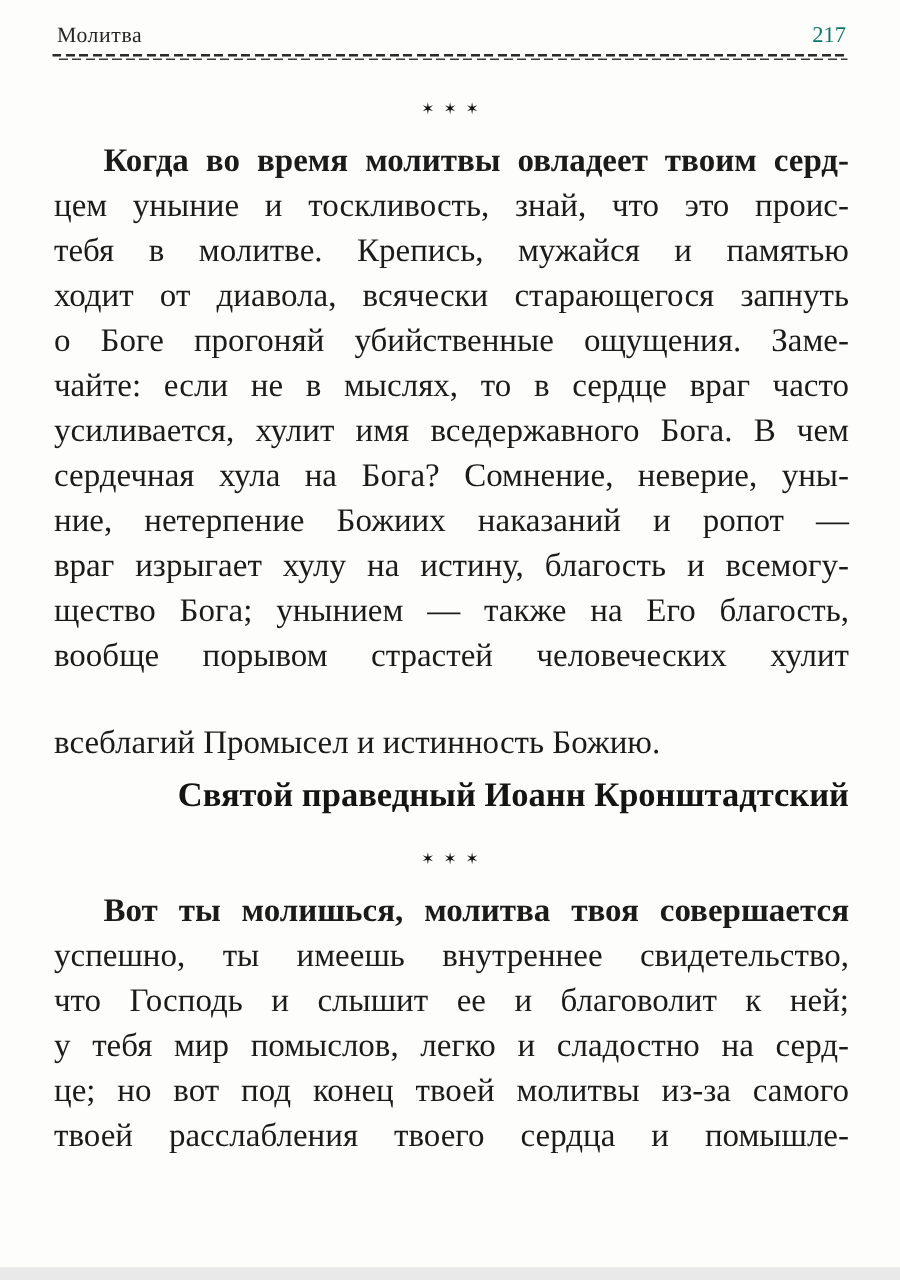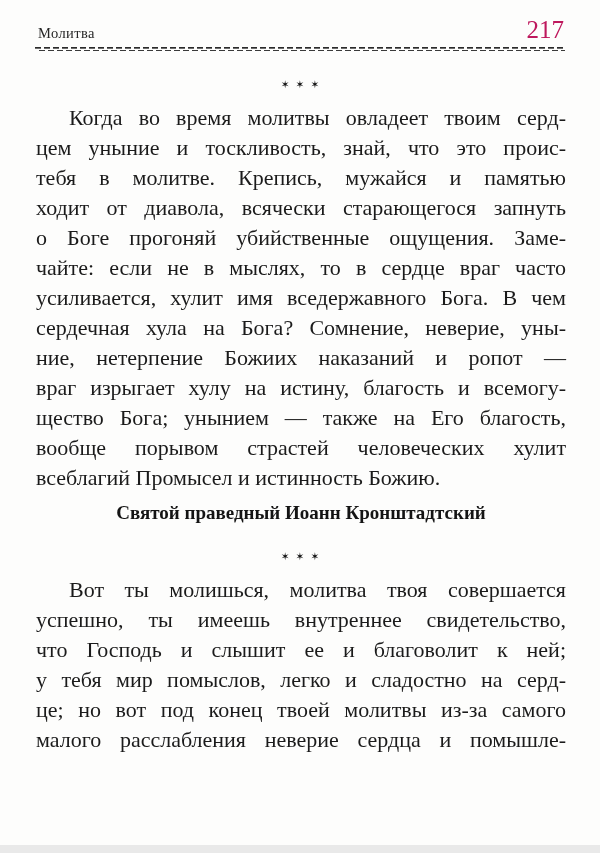--- a/index.html
+++ b/index.html
@@ -23,22 +23,22 @@
     justify-content: space-between;
     align-items: baseline;
     padding: 16px 36px 0 38px;
   }
   .running-title {
     font-size: 14.5px;
     letter-spacing: 0.4px;
     color: #262626;
   }
   .page-number {
-    font-size: 25px;
-    color: #be185d;
+    font-size: 15px;
+    color: #0f766e;
   }
   .rule {
     margin: 3px 35px 0 35px;
     height: 6px;
     background-image:
       repeating-linear-gradient(90deg, #2b2b2b 0px, #2b2b2b 6px, transparent 6px, transparent 9px),
       repeating-linear-gradient(90deg, #3a3a3a 0px, #3a3a3a 6px, transparent 6px, transparent 9px);
     background-size: 100% 1.7px, 100% 1.4px;
     background-position: 0 0, 4px 3.2px;
     background-repeat: no-repeat, no-repeat;
@@ -62,30 +62,32 @@
     line-height: 30px;
   }
   .line {
     text-align: justify;
     text-align-last: justify;
     white-space: nowrap;
     height: 30px;
   }
   .line.first {
     text-indent: 33px;
+    font-weight: bold;
   }
   .line.last-left {
     text-align-last: left;
     white-space: normal;
+    margin-top: 28px;
   }
   .attribution {
     margin: 6px 34px 0 36px;
-    text-align: center;
+    text-align: right;
     font-weight: bold;
-    font-size: 19px;
+    font-size: 23px;
     line-height: 28px;
     color: #141414;
   }
 </style>
 </head>
 <body>
 
 <div class="page">
 
   <div class="header">
@@ -116,16 +118,16 @@
   <div class="attribution">Святой праведный Иоанн Кронштадтский</div>
 
   <div class="separator second">✶✶✶</div>
 
   <div class="para">
       <div class="line first">Вот ты молишься, молитва твоя совершается</div>
       <div class="line">успешно, ты имеешь внутреннее свидетельство,</div>
       <div class="line">что Господь и слышит ее и благоволит к ней;</div>
       <div class="line">у тебя мир помыслов, легко и сладостно на серд-</div>
       <div class="line">це; но вот под конец твоей молитвы из-за самого</div>
-      <div class="line">малого расслабления неверие сердца и помышле-</div>
+      <div class="line">твоей расслабления твоего сердца и помышле-</div>
     </div>
 
 </div>
 
 </body></html>

